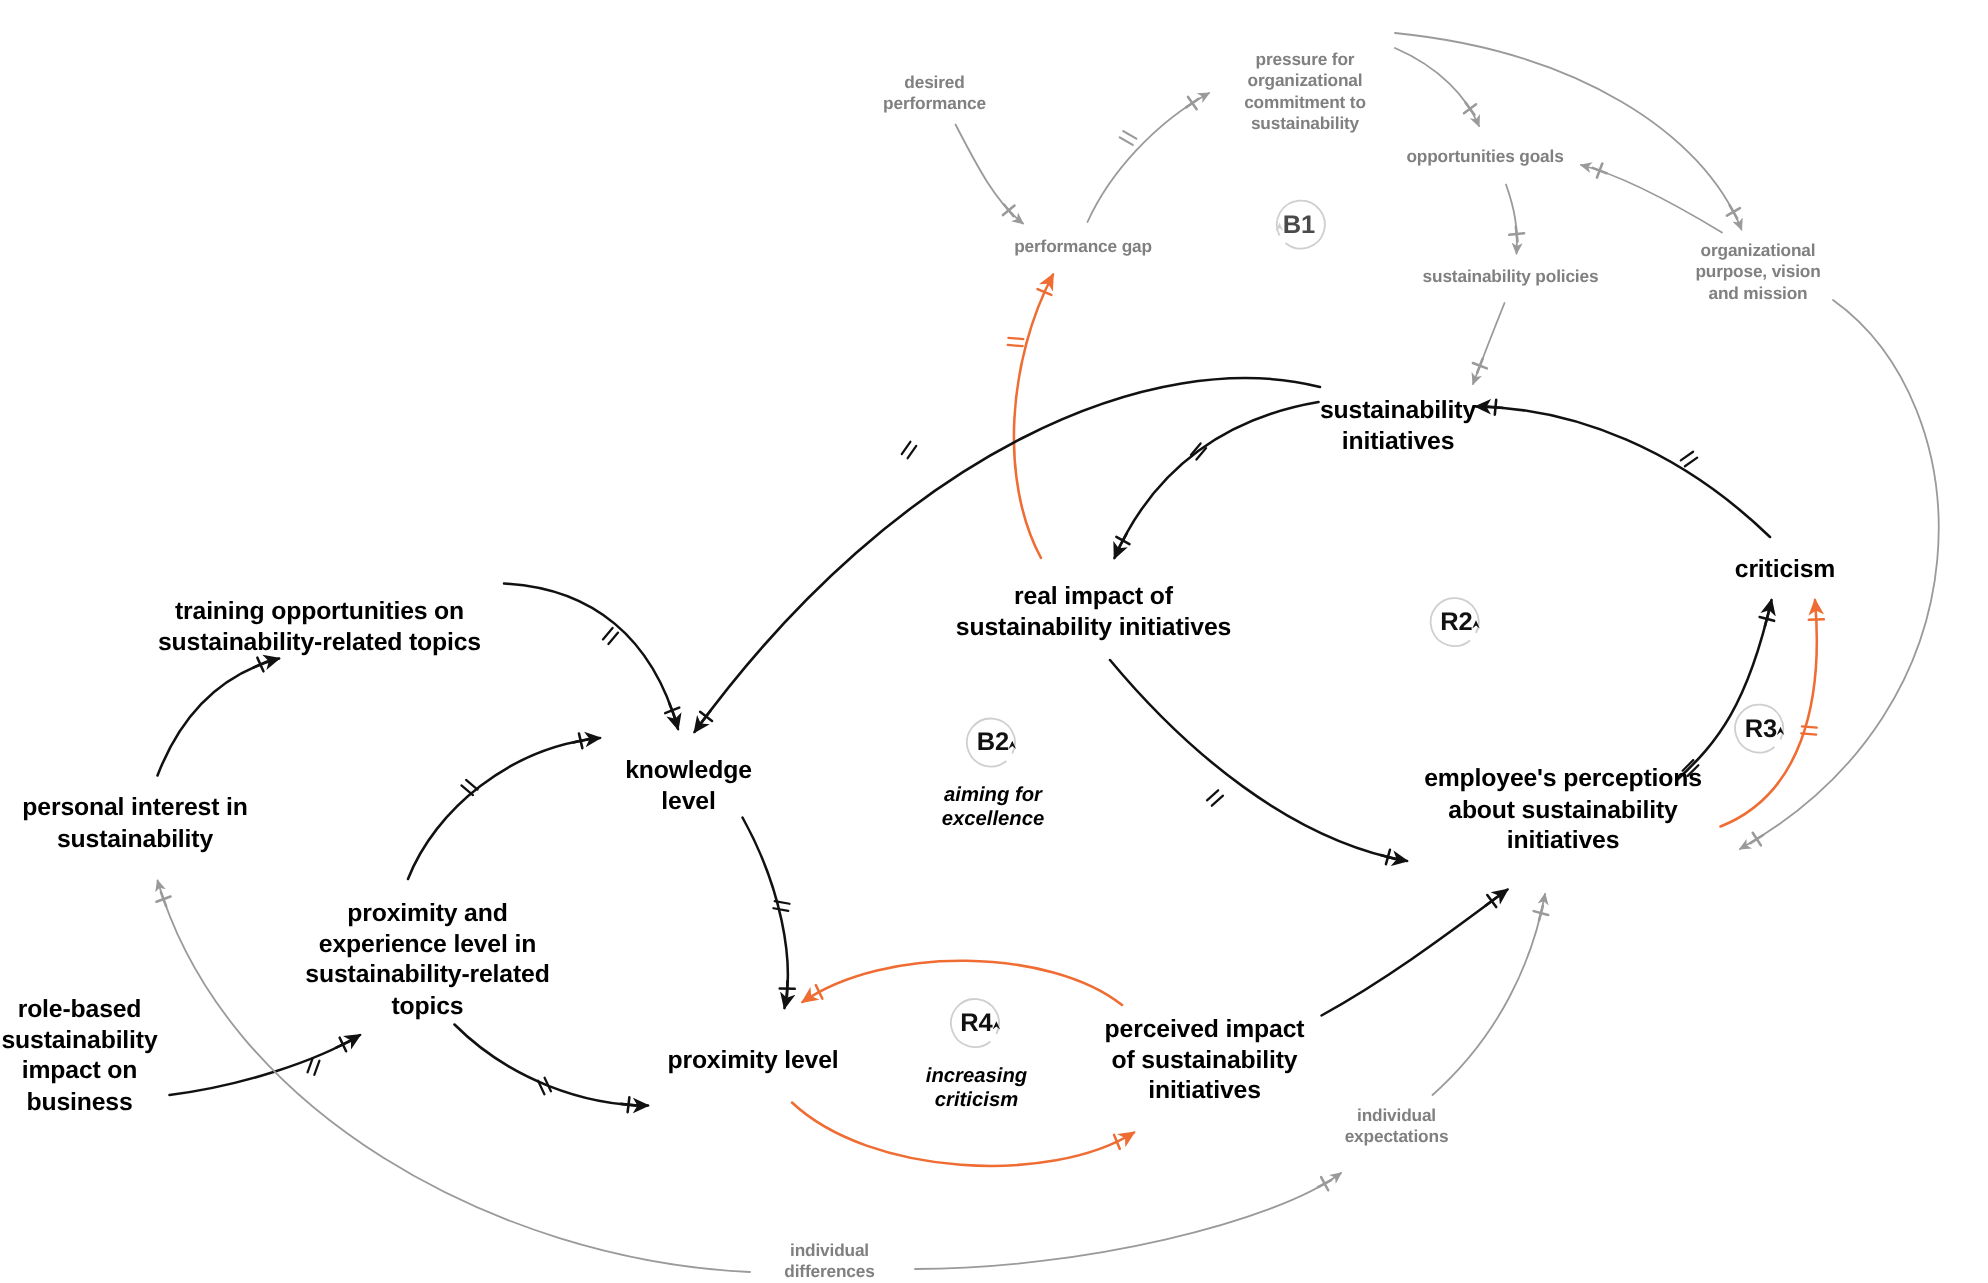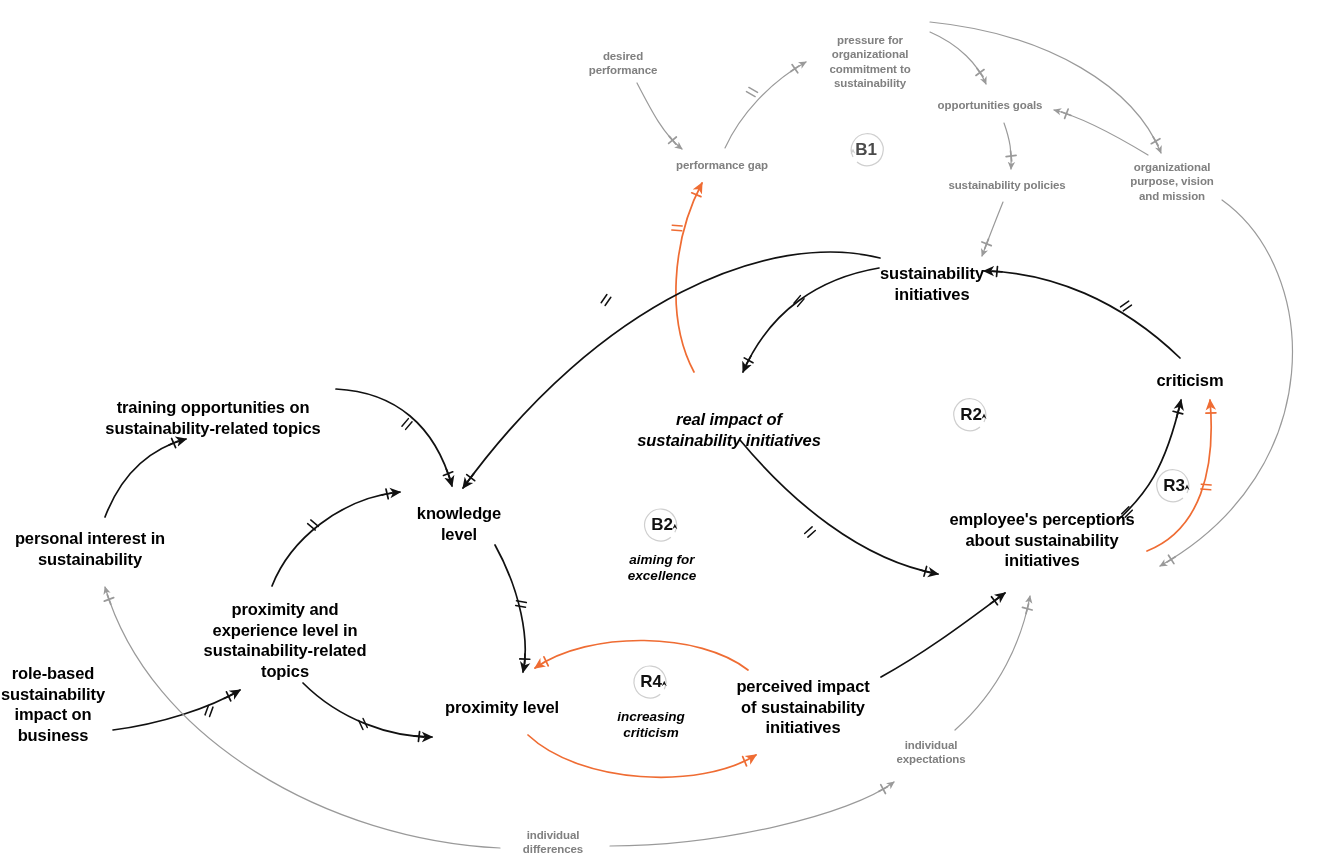--- a/index.html
+++ b/index.html
@@ -297,21 +297,21 @@
       <div class="node primary" style="left: 285px; top: 640px;">proximity and
 experience level in
 sustainability-related
 topics</div>
       <div class="node primary" style="left: 459px; top: 524px;">knowledge
 level</div>
       <div class="node primary" style="left: 502px; top: 707px;">proximity level</div>
       <div class="node primary" style="left: 803px; top: 707px;">perceived impact
 of sustainability
 initiatives</div>
-      <div class="node primary" style="left: 729px; top: 430px; font-style: italic;">real impact of
+      <div class="node primary" style="left: 729px; top: 408px;">real impact of
 sustainability initiatives</div>
       <div class="node primary" style="left: 932px; top: 284px;">sustainability
 initiatives</div>
       <div class="node primary" style="left: 1190px; top: 380px;">criticism</div>
       <div class="node primary" style="left: 1042px; top: 540px;">employee's perceptions
 about sustainability
 initiatives</div>
       <div class="node secondary" style="left: 623px; top: 63px;">desired
 performance</div>
       <div class="node secondary" style="left: 722px; top: 165px;">performance gap</div>
@@ -329,21 +329,21 @@
       <div class="node secondary" style="left: 553px; top: 842px;">individual
 differences</div>
     </div>
   <div id="loop-layer">
       <div class="loop light" style="left: 866px; top: 150px;">
         <div class="loop-ring"><svg width="52" height="52" viewBox="0 0 52 52">
             <path d="M 13 33 A 16 16 0 1 1 17 38" fill="none" stroke="#cfcfcf" stroke-width="1.2"></path>
             <path d="M 10.5 30 L 13 24.5 L 15.5 30 L 13 28 Z" fill="#cfcfcf"></path>
           </svg><div class="loop-id">B1</div></div>
       </div>
-      <div class="loop dark" style="left: 662px; top: 542px;">
+      <div class="loop dark" style="left: 662px; top: 512px;">
         <div class="loop-ring"><svg width="52" height="52" viewBox="0 0 52 52">
             <path d="M 39 33 A 16 16 0 1 0 35 38" fill="none" stroke="#cfcfcf" stroke-width="1.2"></path>
             <path d="M 36.5 30 L 39 24.5 L 41.5 30 L 39 28 Z" fill="#111111"></path>
           </svg><div class="loop-id">B2</div></div>
         <div class="loop-sub">aiming for
 excellence</div>
       </div>
       <div class="loop dark" style="left: 971px; top: 415px;">
         <div class="loop-ring"><svg width="52" height="52" viewBox="0 0 52 52">
             <path d="M 39 33 A 16 16 0 1 0 35 38" fill="none" stroke="#cfcfcf" stroke-width="1.2"></path>

